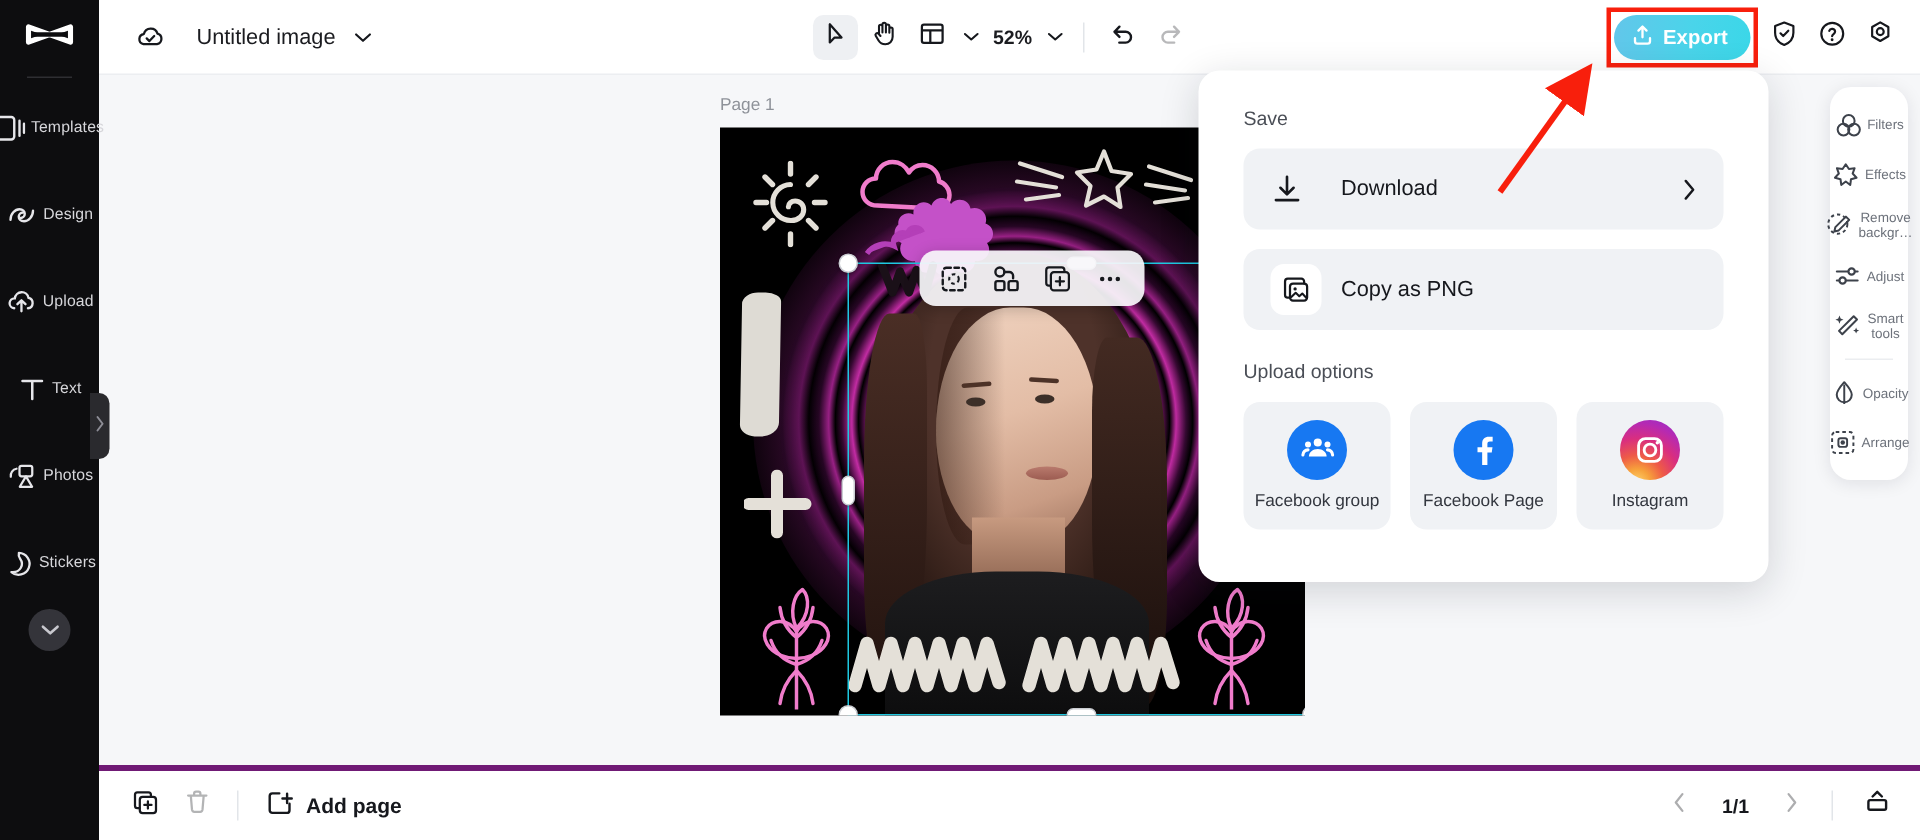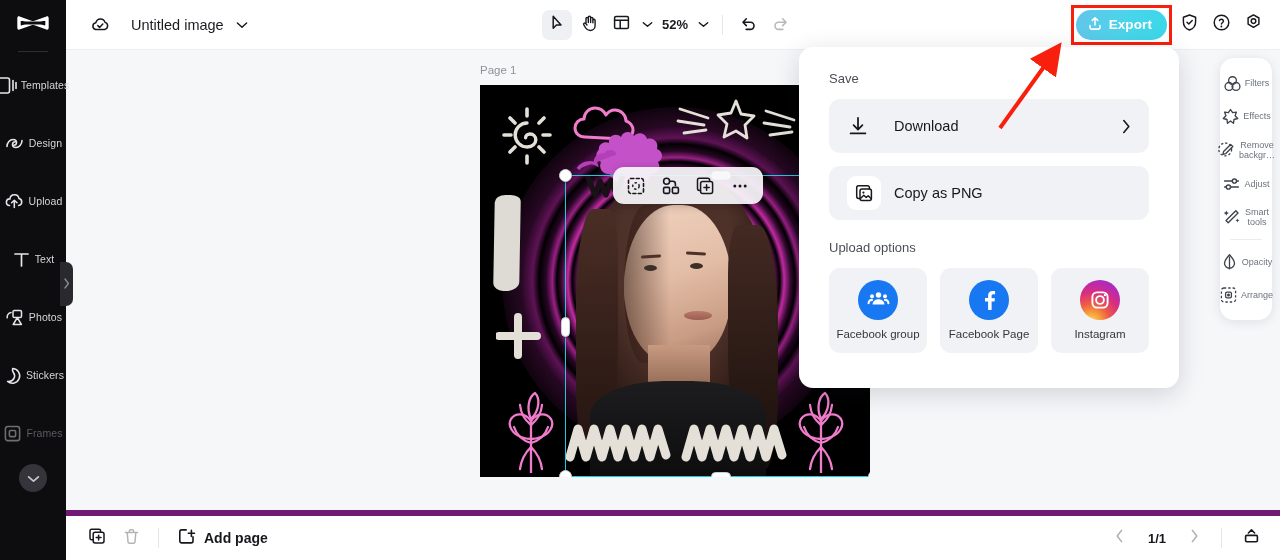--- a/index.html
+++ b/index.html
@@ -201,21 +201,21 @@
     display: flex; flex-direction: row; align-items: center; justify-content: center;
     gap: 3px; padding: 7px 2px; cursor: pointer;
   }
   .rp-ico { height: 19px; display: flex; align-items: center; justify-content: center; }
   .rp-lbl { font-size: 9px; color: #6d727b; text-align: center; line-height: 1.12; }
   .rp-div { height: 1px; background: #ebedf0; margin: 5px 10px; }
 
   
   .bottombar {
     position: absolute; left: 66px; bottom: 0; width: 1214px; height: 50px;
-    background: #fff; border-top: 6px solid #701a75; display: flex; align-items: center; z-index: 30;
+    background: #fff; border-top: 4px solid #701a75; display: flex; align-items: center; z-index: 30;
   }
   .bb-left { display: flex; align-items: center; margin-left: 16px; gap: 4px; }
   .bb-btn { width: 30px; height: 30px; display: flex; align-items: center; justify-content: center; cursor: pointer; }
   .bb-btn.off { opacity: .32; }
   .bb-addpage { display: flex; align-items: center; gap: 8px; cursor: pointer; padding: 0 6px; }
   .bb-addpage span { font-size: 14px; font-weight: 700; color: #16181d; }
   .bb-right { position: absolute; right: 14px; display: flex; align-items: center; gap: 6px; }
   .pg-count { font-size: 13px; color: #16181d; font-weight: 600; padding: 0 9px; }
   .chev-btn { width: 26px; height: 26px; display: flex; align-items: center; justify-content: center; cursor: pointer; opacity: .35; }
 </style>
@@ -287,29 +287,20 @@
 
       <div class="rail-item">
         <span class="ri-ico">
           <svg width="20" height="19" viewBox="0 0 20 19">
               <path d="M10.6 2.6a7.3 7.3 0 1 1-5 12.8c2.9.3 5.2-1 6.3-2.9 1-1.8 1-3.9-.4-5.8-1-1.4-1.2-3-.9-4.1z" stroke="#e6e6ea" stroke-width="1.55" fill="none" stroke-linejoin="round"></path>
             </svg>
         </span>
         <span class="ri-lbl">Stickers</span>
       </div>
 
-      <div class="rail-item dim">
-        <span class="ri-ico">
-          <svg width="19" height="19" viewBox="0 0 19 19">
-              <rect x="2.4" y="2.4" width="14.2" height="14.2" rx="2.4" stroke="#e6e6ea" stroke-width="1.55" fill="none"></rect>
-              <rect x="6.4" y="6.4" width="6.2" height="6.2" rx="1.1" stroke="#e6e6ea" stroke-width="1.55" fill="none"></rect>
-            </svg>
-        </span>
-        <span class="ri-lbl">Frames</span>
-      </div>
 
       <div class="rail-expand">
         <span>
           <svg width="13" height="8" viewBox="0 0 13 8">
               <path d="M1.6 1.8 6.5 6.2l4.9-4.4" stroke="#c8c8ce" stroke-width="1.7" fill="none" stroke-linecap="round" stroke-linejoin="round"></path>
             </svg>
         </span>
       </div>
     </div>
   </div>

